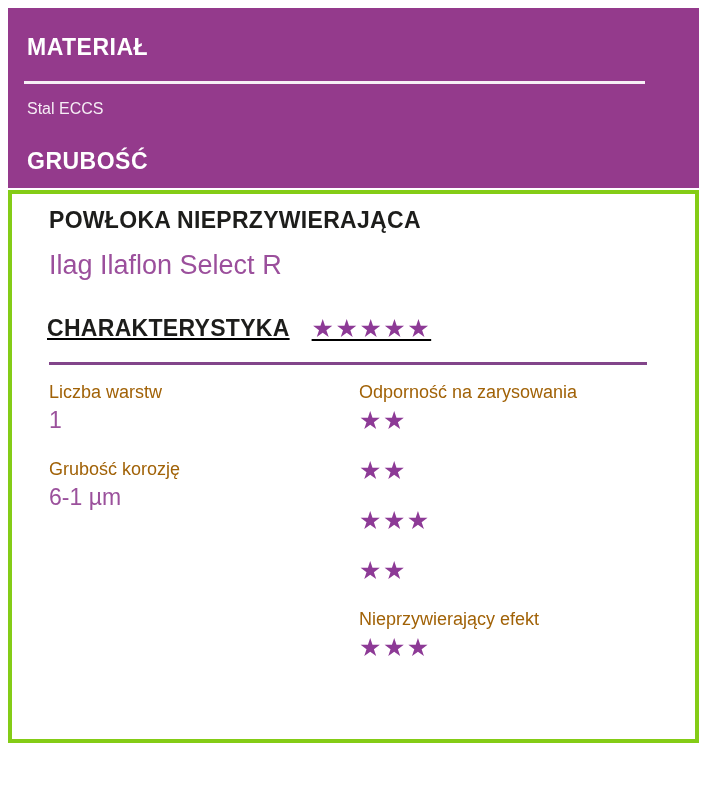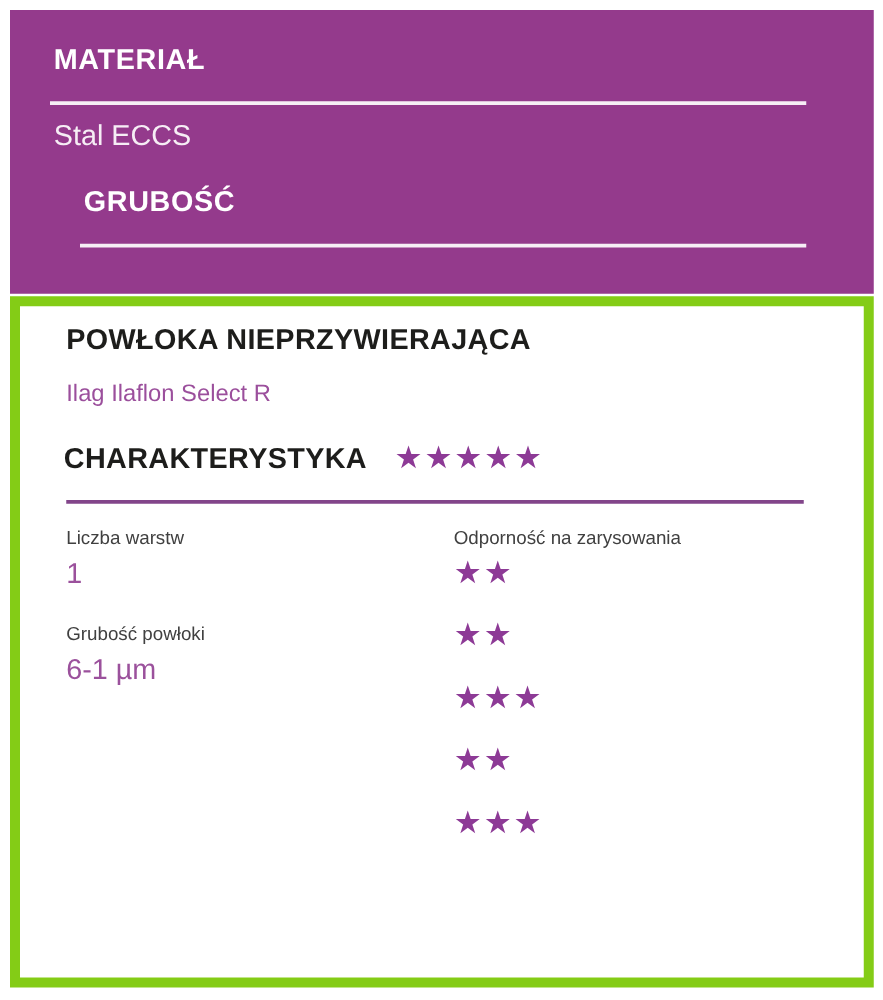--- a/index.html
+++ b/index.html
@@ -7,73 +7,74 @@
     width: 706px;
     background: #ffffff;
     font-family: "Liberation Sans", "DejaVu Sans", sans-serif;
   }
   body { height: 800px; overflow: hidden; }
 
   
   .top-block {
     margin: 8px 7px 0 8px;
     width: 691px;
-    height: 227px;
+    height: 180px;
     background: #943a8c;
-    padding: 26px 54px 0 32px;
+    padding: 26px 54px 0 16px;
   }
   .top-field .field-label {
     color: #ffffff;
     font-size: 23px;
     font-weight: bold;
     line-height: 27px;
     padding-left: 3px;
     letter-spacing: 0.5px;
   }
   .top-field .field-rule {
     height: 3px;
     background: #f7eef6;
     margin: 20px 0 11px 0;
     border: none;
   }
   .top-field .field-value {
     color: #f6edf5;
-    font-size: 23px;
+    font-size: 16px;
     line-height: 27px;
     padding-left: 3px;
   }
-  .top-field + .top-field { margin-top: 26px; margin-left: 24px; }
+  .top-field + .top-field { margin-top: 26px; }
 
   
   .coating-panel {
     margin: 2px 7px 0 8px;
     width: 691px;
     height: 553px;
     background: #ffffff;
-    border: 8px solid #84cc16;
+    border: 4px solid #84cc16;
     padding: 12px 48px 0 37px;
   }
   .coating-title {
     color: #1d1d1b;
     font-size: 23px;
     font-weight: bold;
     line-height: 28px;
     letter-spacing: 0.3px;
   }
   .coating-name {
     color: #9b4f9c;
-    font-size: 19px;
+    font-size: 27px;
     line-height: 28px;
     margin-top: 17px;
   }
   .char-row {
     display: flex;
     align-items: center;
-    margin-top: 22px;
+    margin-top: 35px;
     margin-left: -2px;
+    text-decoration: underline;
   }
   .char-title {
     color: #1d1d1b;
     font-size: 23px;
     font-weight: bold;
     line-height: 28px;
     letter-spacing: 0.3px;
   }
   .stars {
     color: #8d3a96;
@@ -87,22 +88,22 @@
     height: 3px;
     background: #82458a;
     border: none;
     margin: 20px 0 14px 0;
   }
   .spec-columns { display: flex; }
   .specs-column { width: 310px; flex: 0 0 310px; }
   .ratings-column { flex: 1 1 auto; }
   .spec-item, .rating-item { margin-bottom: 21px; }
   .spec-label, .rating-label {
-    color: #404040;
-    font-size: 15px;
+    color: #a16207;
+    font-size: 18px;
     line-height: 27px;
   }
   .spec-value {
     color: #9b519c;
     font-size: 23px;
     line-height: 29px;
   }
   .rating-stars { line-height: 29px; }
 </style>
 </head>
@@ -129,36 +130,37 @@
     <span class="stars">★★★★★</span>
   </div>
   <hr class="char-divider">
   <div class="spec-columns">
     <div class="specs-column">
         <div class="spec-item">
           <div class="spec-label">Liczba warstw</div>
           <div class="spec-value">1</div>
         </div>
         <div class="spec-item">
-          <div class="spec-label">Grubość powłoki</div>
+          <div class="spec-label">Grubość korozję</div>
           <div class="spec-value">6-1 µm</div>
         </div>
       </div>
     <div class="ratings-column">
         <div class="rating-item">
           <div class="rating-label">Odporność na zarysowania</div>
           <div class="stars rating-stars">★★</div>
         </div>
         <div class="rating-item">
           <div class="stars rating-stars">★★</div>
         </div>
         <div class="rating-item">
           <div class="stars rating-stars">★★★</div>
         </div>
         <div class="rating-item">
           <div class="stars rating-stars">★★</div>
         </div>
         <div class="rating-item">
+          <div class="rating-label">Nieprzywierający efekt</div>
           <div class="stars rating-stars">★★★</div>
         </div>
       </div>
   </div>
 </div>
 
 </body></html>

